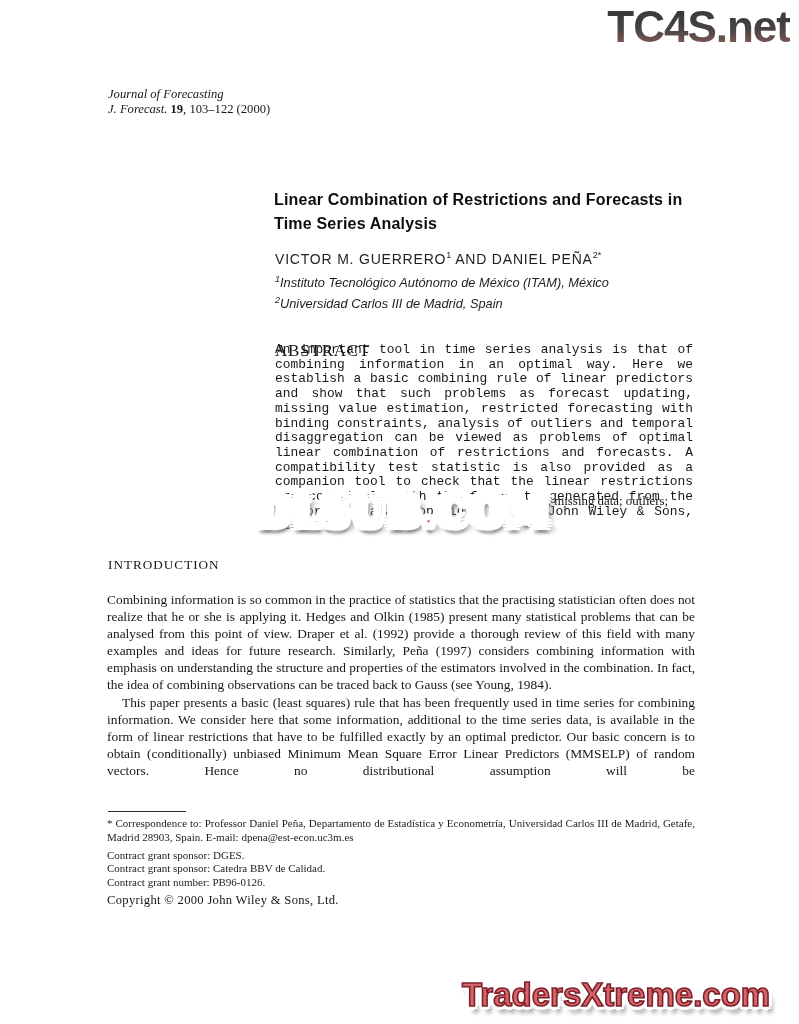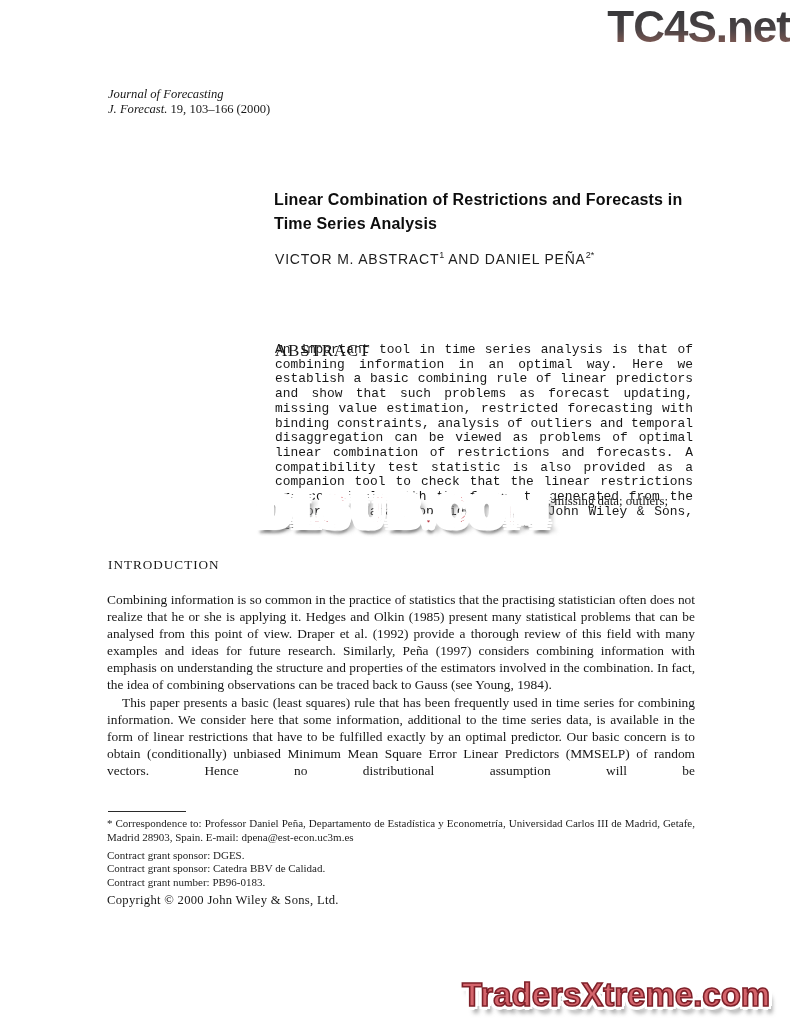--- a/index.html
+++ b/index.html
@@ -70,21 +70,21 @@
   
   .journal-header {
     position: absolute;
     left: 108px;
     top: 87px;
     font-size: 12.6px;
     line-height: 15px;
     color: #171717;
   }
   .journal-header .it { font-style: italic; }
-  .journal-header .vol { font-weight: normal; font-style: normal; }
+  .journal-header .vol { font-weight: bold; font-style: normal; }
 
   
   .paper-title {
     position: absolute;
     left: 274px;
     top: 188px;
     width: 426px;
     font-family: "Liberation Sans", sans-serif;
     font-weight: bold;
     font-size: 16px;
@@ -208,27 +208,31 @@
 </style>
 </head>
 <body>
 
 <div class="page">
 
   <div class="tc4s">TC4S.net</div>
 
   <div class="journal-header">
     <div class="it">Journal of Forecasting</div>
-    <div><span class="it">J. Forecast.</span> <span class="vol">19</span><span>, 103–166 (2000)</span></div>
+    <div><span class="it">J. Forecast.</span> <span class="vol">19</span><span>, 103–122 (2000)</span></div>
   </div>
 
   <h1 class="paper-title">Linear Combination of Restrictions and Forecasts in Time Series Analysis</h1>
 
-  <div class="authors-line"><span>VICTOR M. ABSTRACT</span><span class="sup">1</span><span> AND DANIEL PEÑA</span><span class="sup">2*</span></div>
-
+  <div class="authors-line"><span>VICTOR M. GUERRERO</span><span class="sup">1</span><span> AND DANIEL PEÑA</span><span class="sup">2*</span></div>
+
+  <div class="affiliations">
+    <div><span class="sup">1</span><span>Instituto Tecnológico Autónomo de México (ITAM), México</span></div>
+    <div><span class="sup">2</span><span>Universidad Carlos III de Madrid, Spain</span></div>
+  </div>
 
   <div class="abstract-label">ABSTRACT</div>
   <div class="abstract-body">An important tool in time series analysis is that of combining information in an optimal way. Here we establish a basic combining rule of linear predictors and show that such problems as forecast updating, missing value estimation, restricted forecasting with binding constraints, analysis of outliers and temporal disaggregation can be viewed as problems of optimal linear combination of restrictions and forecasts. A compatibility test statistic is also provided as a companion tool to check that the linear restrictions are compatible with the forecasts generated from the historical data. Copyright © 2000 John Wiley &amp; Sons, Ltd.</div>
 
   <div class="keywords-fragment">h; missing data; outliers;</div>
 
   <div class="dlsub">DLSUB.COM</div>
 
   <div class="intro-heading">INTRODUCTION</div>
 
@@ -237,20 +241,20 @@
     <p class="indent stretch-last">This paper presents a basic (least squares) rule that has been frequently used in time series for combining information. We consider here that some information, additional to the time series data, is available in the form of linear restrictions that have to be fulfilled exactly by an optimal predictor. Our basic concern is to obtain (conditionally) unbiased Minimum Mean Square Error Linear Predictors (MMSELP) of random vectors. Hence no distributional assumption will be</p>
   </div>
 
   <div class="footnote-divider"></div>
 
   <div class="correspondence">* Correspondence to: Professor Daniel Peña, Departamento de Estadística y Econometría, Universidad Carlos III de Madrid, Getafe, Madrid 28903, Spain. E-mail: dpena@est-econ.uc3m.es</div>
 
   <div class="grant-notes">
     <div>Contract grant sponsor: DGES.</div>
     <div>Contract grant sponsor: Catedra BBV de Calidad.</div>
-    <div>Contract grant number: PB96-0183.</div>
+    <div>Contract grant number: PB96-0126.</div>
   </div>
 
   <div class="copyright-line">Copyright © 2000 John Wiley &amp; Sons, Ltd.</div>
 
   <div class="traders">TradersXtreme.com</div>
 
 </div>
 
 </body></html>

